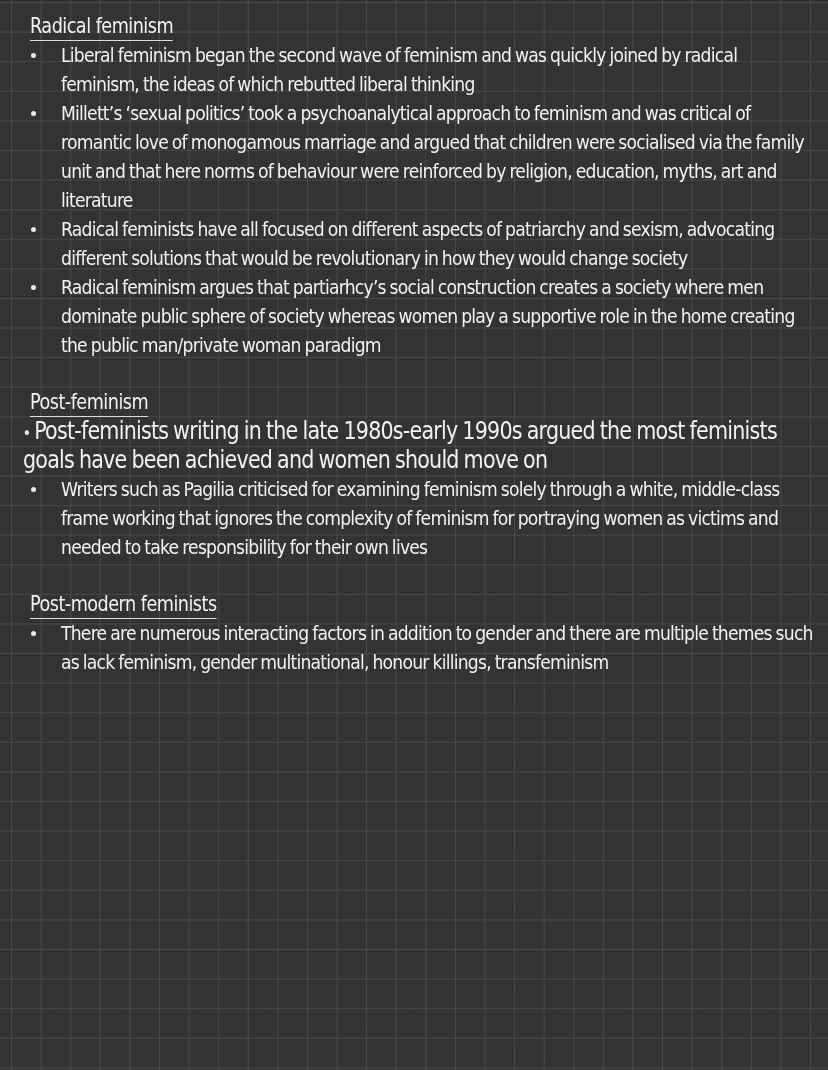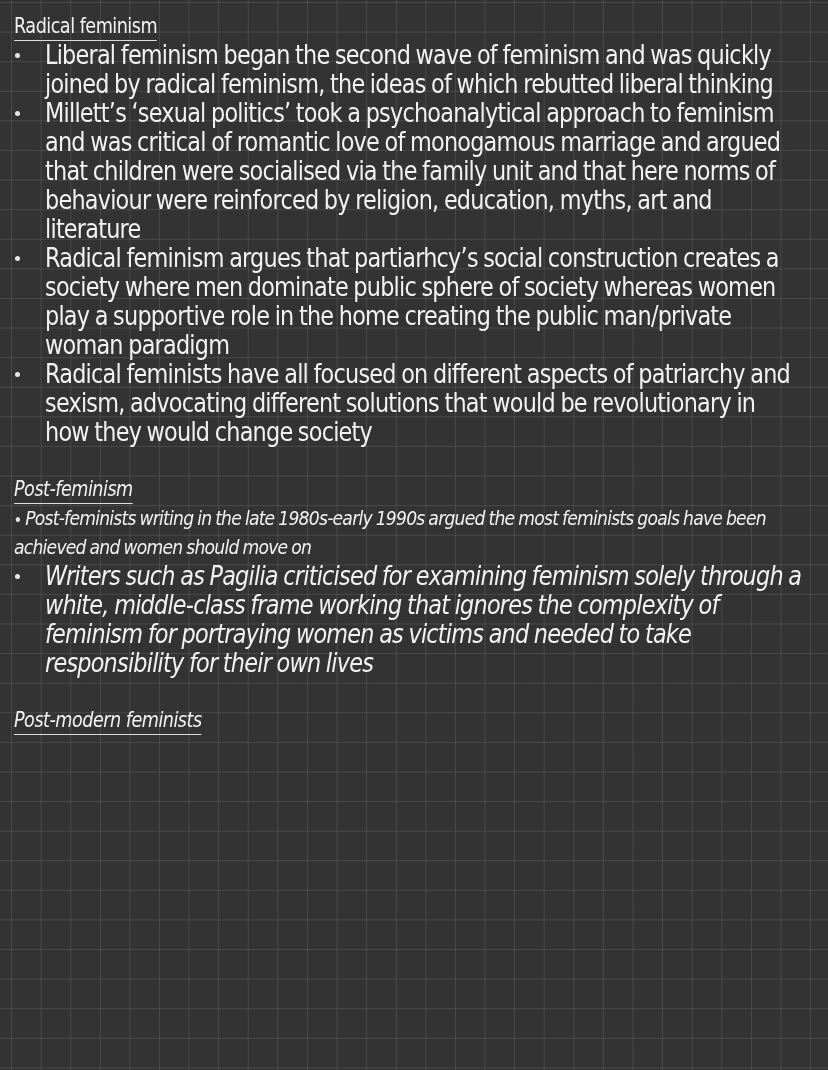--- a/index.html
+++ b/index.html
@@ -14,29 +14,28 @@
       background-image:
         linear-gradient(to right, rgba(90,90,90,0.55) 1px, transparent 1px),
         linear-gradient(to bottom, rgba(90,90,90,0.55) 1px, transparent 1px);
       background-size: 29.6px 29.6px;
       background-position: 11px 2px;
       color: #f2f2f2;
       font-family: "DejaVu Sans", sans-serif;
     }
     .page {
       position: relative;
-      padding: 12px 0 0 0;
+      padding: 12px 0 0 16px;
       width: 716px;
     }
     .section {
       margin: 0;
     }
     .section + .section {
       margin-top: 28px;
-      font-style: italic;
     }
     .heading {
       display: inline-block;
       margin-left: 14px;
       font-size: 20.5px;
       line-height: 28px;
       letter-spacing: -0.6px;
       border-bottom: 1.5px solid #dcdcdc;
       padding-bottom: 0px;
       font-weight: normal;
@@ -45,21 +44,21 @@
     }
     ul.bullets {
       list-style: none;
       margin: 0;
       padding: 0;
     }
     ul.bullets li {
       position: relative;
       padding-left: 45px;
       padding-right: 6px;
-      font-size: 26px;
+      font-size: 20px;
       line-height: 29px;
       letter-spacing: -0.9px;
       word-spacing: -1px;
     }
     ul.bullets li .txt {
       display: block;
       transform: scaleX(0.86);
       transform-origin: left top;
       width: 880px;
     }
@@ -67,22 +66,22 @@
       position: absolute;
       left: 15px;
       top: 12px;
       width: 5px;
       height: 5px;
       border-radius: 50%;
       background: #e8e8e8;
     }
     .inline-para {
       position: relative;
-      margin-left: 14px;
-      font-size: 20px;
+      margin-left: 7px;
+      font-size: 24px;
       line-height: 29px;
       letter-spacing: -0.9px;
       word-spacing: -1px;
     }
     .inline-para .txt {
       display: block;
       transform: scaleX(0.86);
       transform-origin: left top;
       width: 900px;
     }
@@ -108,41 +107,45 @@
       <li>
         <span class="dot"></span>
         <span class="txt">Liberal feminism began the second wave of feminism and was quickly joined by radical feminism, the ideas of which rebutted liberal thinking</span>
       </li>
       <li>
         <span class="dot"></span>
         <span class="txt">Millett’s ‘sexual politics’ took a psychoanalytical approach to feminism and was critical of romantic love of monogamous marriage and argued that children were socialised via the family unit and that here norms of behaviour were reinforced by religion, education, myths, art and literature</span>
       </li>
       <li>
         <span class="dot"></span>
-        <span class="txt">Radical feminism argues that partiarhcy’s social construction creates a society where men dominate public sphere of society whereas women play a supportive role in the home creating the public man/private woman paradigm</span>
+        <span class="txt">Radical feminists have all focused on different aspects of patriarchy and sexism, advocating different solutions that would be revolutionary in how they would change society</span>
       </li>
       <li>
         <span class="dot"></span>
-        <span class="txt">Radical feminists have all focused on different aspects of patriarchy and sexism, advocating different solutions that would be revolutionary in how they would change society</span>
+        <span class="txt">Radical feminism argues that partiarhcy’s social construction creates a society where men dominate public sphere of society whereas women play a supportive role in the home creating the public man/private woman paradigm</span>
       </li>
     </ul>
   </section>
 
   <section class="section">
     <div class="heading">Post-feminism</div>
     <div class="inline-para">
       <span class="txt"><span class="dot-inline"></span><span>Post-feminists writing in the late 1980s-early 1990s argued the most feminists goals have been achieved and women should move on</span></span>
     </div>
     <ul class="bullets">
       <li>
         <span class="dot"></span>
         <span class="txt">Writers such as Pagilia criticised for examining feminism solely through a white, middle-class frame working that ignores the complexity of feminism for portraying women as victims and needed to take responsibility for their own lives</span>
       </li>
     </ul>
   </section>
 
   <section class="section">
     <div class="heading">Post-modern feminists</div>
     <ul class="bullets">
+      <li>
+        <span class="dot"></span>
+        <span class="txt">There are numerous interacting factors in addition to gender and there are multiple themes such as lack feminism, gender multinational, honour killings, transfeminism</span>
+      </li>
     </ul>
   </section>
 
 </div>
 
 </body></html>

